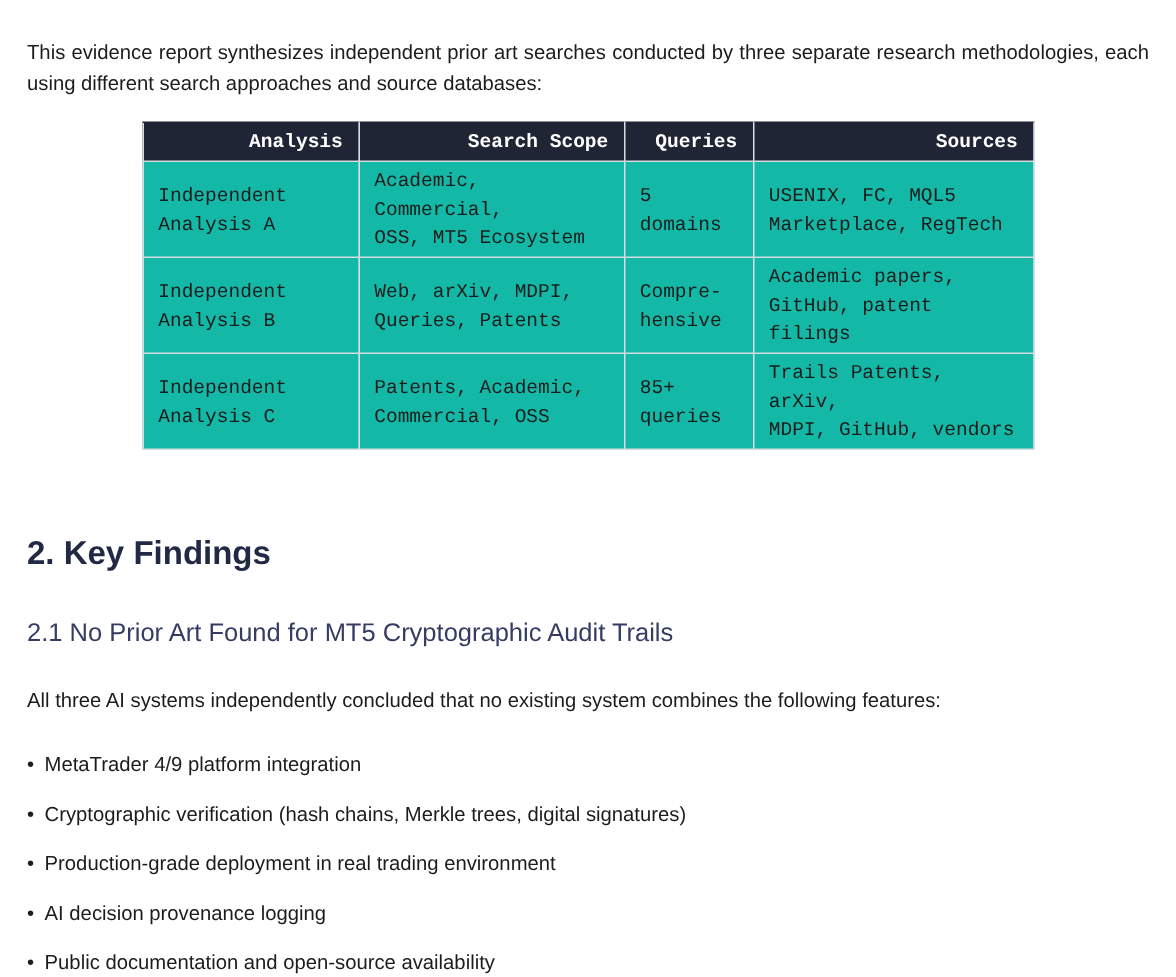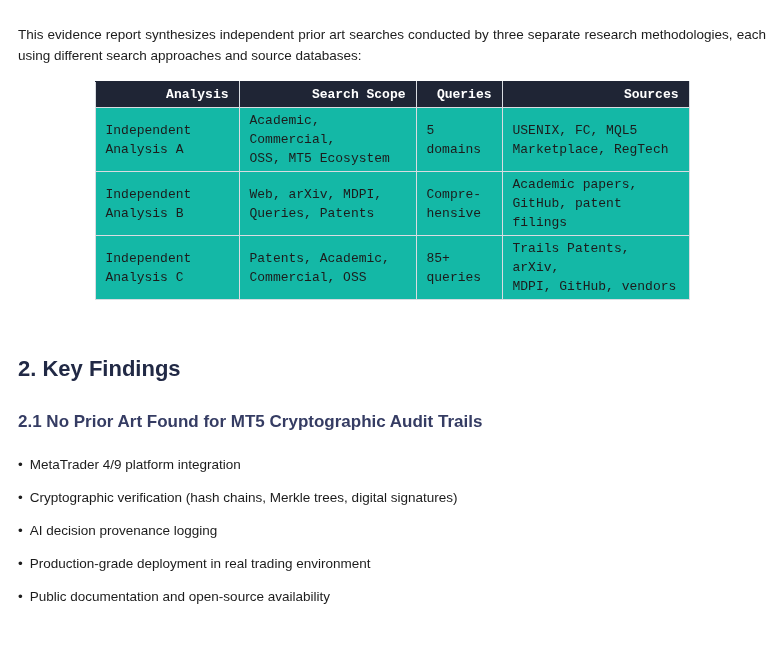--- a/index.html
+++ b/index.html
@@ -68,21 +68,21 @@
     vertical-align: middle;
     border: 1px solid var(--table-border);
     white-space: pre-line;
     background: #14b8a6;
     font-family: Liberation Mono, monospace;
   }
 
   h2.sub-heading {
     font-size: 17px;
     line-height: 20px;
-    font-weight: bold;
+    font-weight: normal;
     color: var(--subheading);
     margin: 31px 0 0 0;
   }
 
   .bullets { margin-top: 26px; }
   .bullet {
     font-size: 13.5px;
     line-height: 14px;
     margin: 0 0 19px 0;
     color: var(--body-text);
@@ -143,32 +143,33 @@
         <td>Trails Patents, arXiv,
 MDPI, GitHub, vendors</td>
       </tr>
     </tbody>
   </table>
 
   <h1 id="sec2-heading" class="sec-heading">2. Key Findings</h1>
 
   <h2 class="sub-heading">2.1 No Prior Art Found for MT5 Cryptographic Audit Trails</h2>
 
+  <p class="body-para">All three AI systems independently concluded that no existing system combines the following features:</p>
 
   <div class="bullets">
     <div class="bullet">
       <span class="marker">•</span><span>MetaTrader 4/9 platform integration</span>
     </div>
     <div class="bullet">
       <span class="marker">•</span><span>Cryptographic verification (hash chains, Merkle trees, digital signatures)</span>
     </div>
     <div class="bullet">
-      <span class="marker">•</span><span>AI decision provenance logging</span>
+      <span class="marker">•</span><span>Production-grade deployment in real trading environment</span>
     </div>
     <div class="bullet">
-      <span class="marker">•</span><span>Production-grade deployment in real trading environment</span>
+      <span class="marker">•</span><span>AI decision provenance logging</span>
     </div>
     <div class="bullet">
       <span class="marker">•</span><span>Public documentation and open-source availability</span>
     </div>
   </div>
 
 </div>
 
 </body></html>

